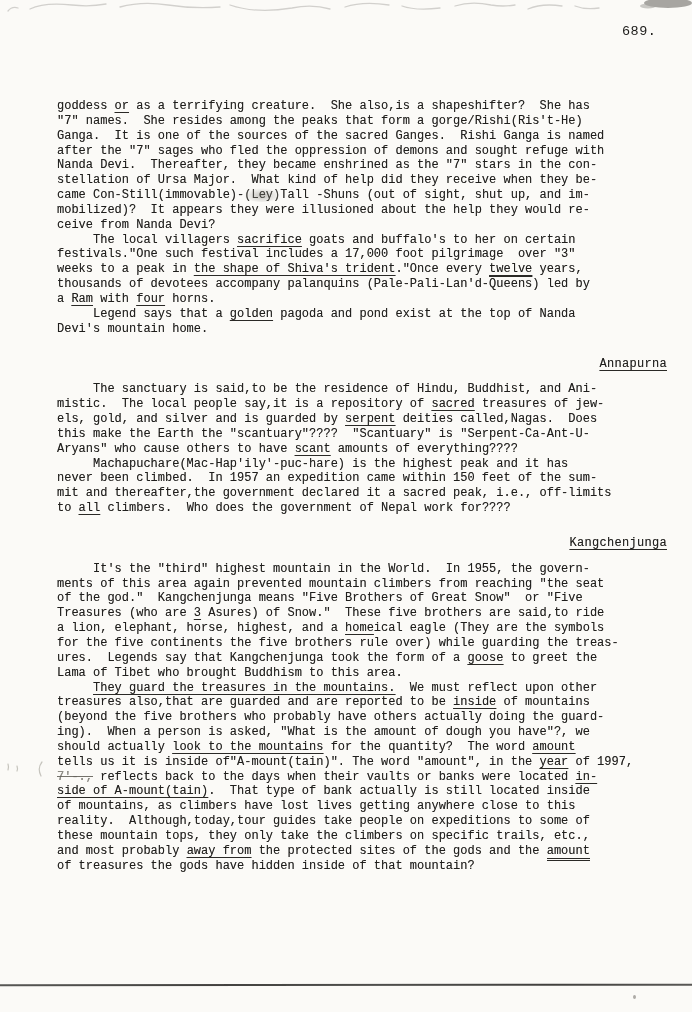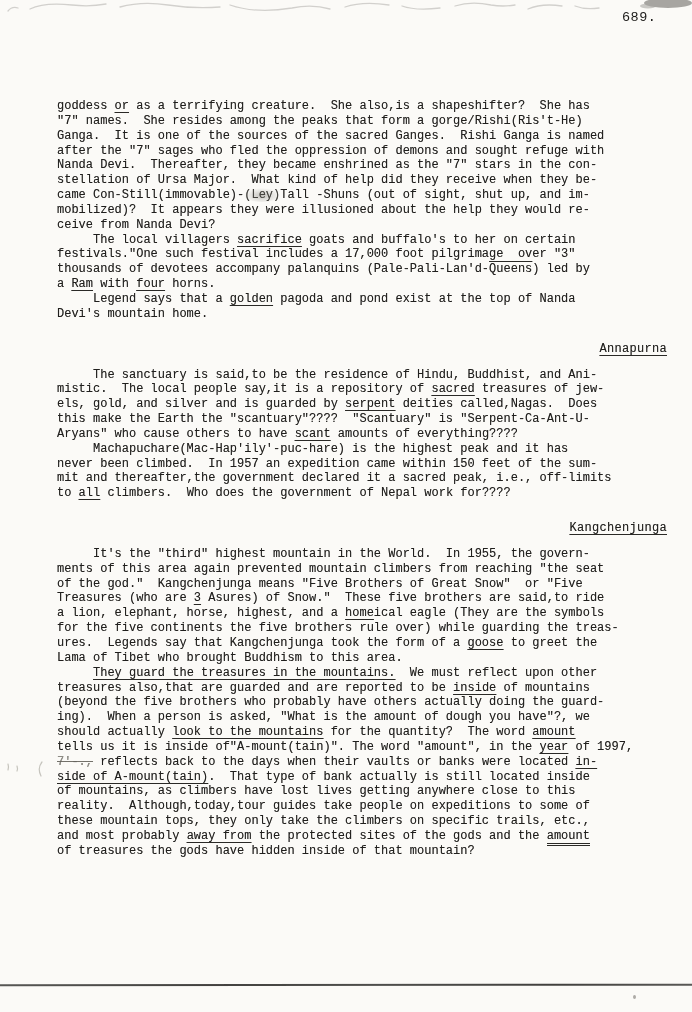--- a/index.html
+++ b/index.html
@@ -5,21 +5,21 @@
   html,body{margin:0;padding:0;background:#e9e7e2;}
   .page{
     position:relative;
     width:692px;height:1012px;
     background:#fbfaf7;
     overflow:hidden;
     font-family:"Liberation Mono","DejaVu Sans Mono",monospace;
     color:#201f1d;
   }
   .page-number{
-    position:absolute;top:10px;left:622px;
+    position:absolute;top:24px;left:622px;
     font-size:13.5px;letter-spacing:.5px;
     color:#1c1b19;
   }
   .doc{
     position:absolute;left:57px;top:99px;width:610px;
     font-size:12px;line-height:14.85px;
     text-shadow:0 0 .5px rgba(35,33,30,.45);
   }
   .line{white-space:pre;height:14.85px;}
   .para{margin:0;}
@@ -86,20 +86,21 @@
         <div class="line"><span>"7" names.  She resides among the peaks that form a gorge/Rishi(Ris't-He)</span></div>
         <div class="line"><span>Ganga.  It is one of the sources of the sacred Ganges.  Rishi Ganga is named</span></div>
         <div class="line"><span>after the "7" sages who fled the oppression of demons and sought refuge with</span></div>
         <div class="line"><span>Nanda Devi.  Thereafter, they became enshrined as the "7" stars in the con-</span></div>
         <div class="line"><span>stellation of Ursa Major.  What kind of help did they receive when they be-</span></div>
         <div class="line"><span>came Con-Still(immovable)-</span><span class="smear">(Ley)</span><span>Tall -Shuns (out of sight, shut up, and im-</span></div>
         <div class="line"><span>mobilized)?  It appears they were illusioned about the help they would re-</span></div>
         <div class="line"><span>ceive from Nanda Devi?</span></div>
         <div class="line"><span>     The local villagers </span><span class="u">sacrifice</span><span> goats and buffalo's to her on certain</span></div>
         <div class="line"><span>festivals."One such festival includes a 17,000 foot pilgrimage  over "3"</span></div>
+        <div class="line"><span>weeks to a peak in </span><span class="u">the shape of Shiva's trident</span><span>."Once every </span><span class="u">twelve</span><span> years,</span></div>
         <div class="line"><span>thousands of devotees accompany palanquins (Pale-Pali-Lan'd-</span><span class="ov">Queens</span><span>) led by</span></div>
         <div class="line"><span>a </span><span class="u">Ram</span><span> with </span><span class="u">four</span><span> horns.</span></div>
         <div class="line"><span>     Legend says that a </span><span class="u">golden</span><span> pagoda and pond exist at the top of Nanda</span></div>
         <div class="line"><span>Devi's mountain home.</span></div>
       </div>
       <div class="heading-line"><span class="u">Annapurna</span></div>
       <div class="para">
         <div class="line"><span>     The sanctuary is said,to be the residence of Hindu, Buddhist, and Ani-</span></div>
         <div class="line"><span>mistic.  The local people say,it is a repository of </span><span class="u">sacred</span><span> treasures of jew-</span></div>
         <div class="line"><span>els, gold, and silver and is guarded by </span><span class="u">serpent</span><span> deities called,Nagas.  Does</span></div>

